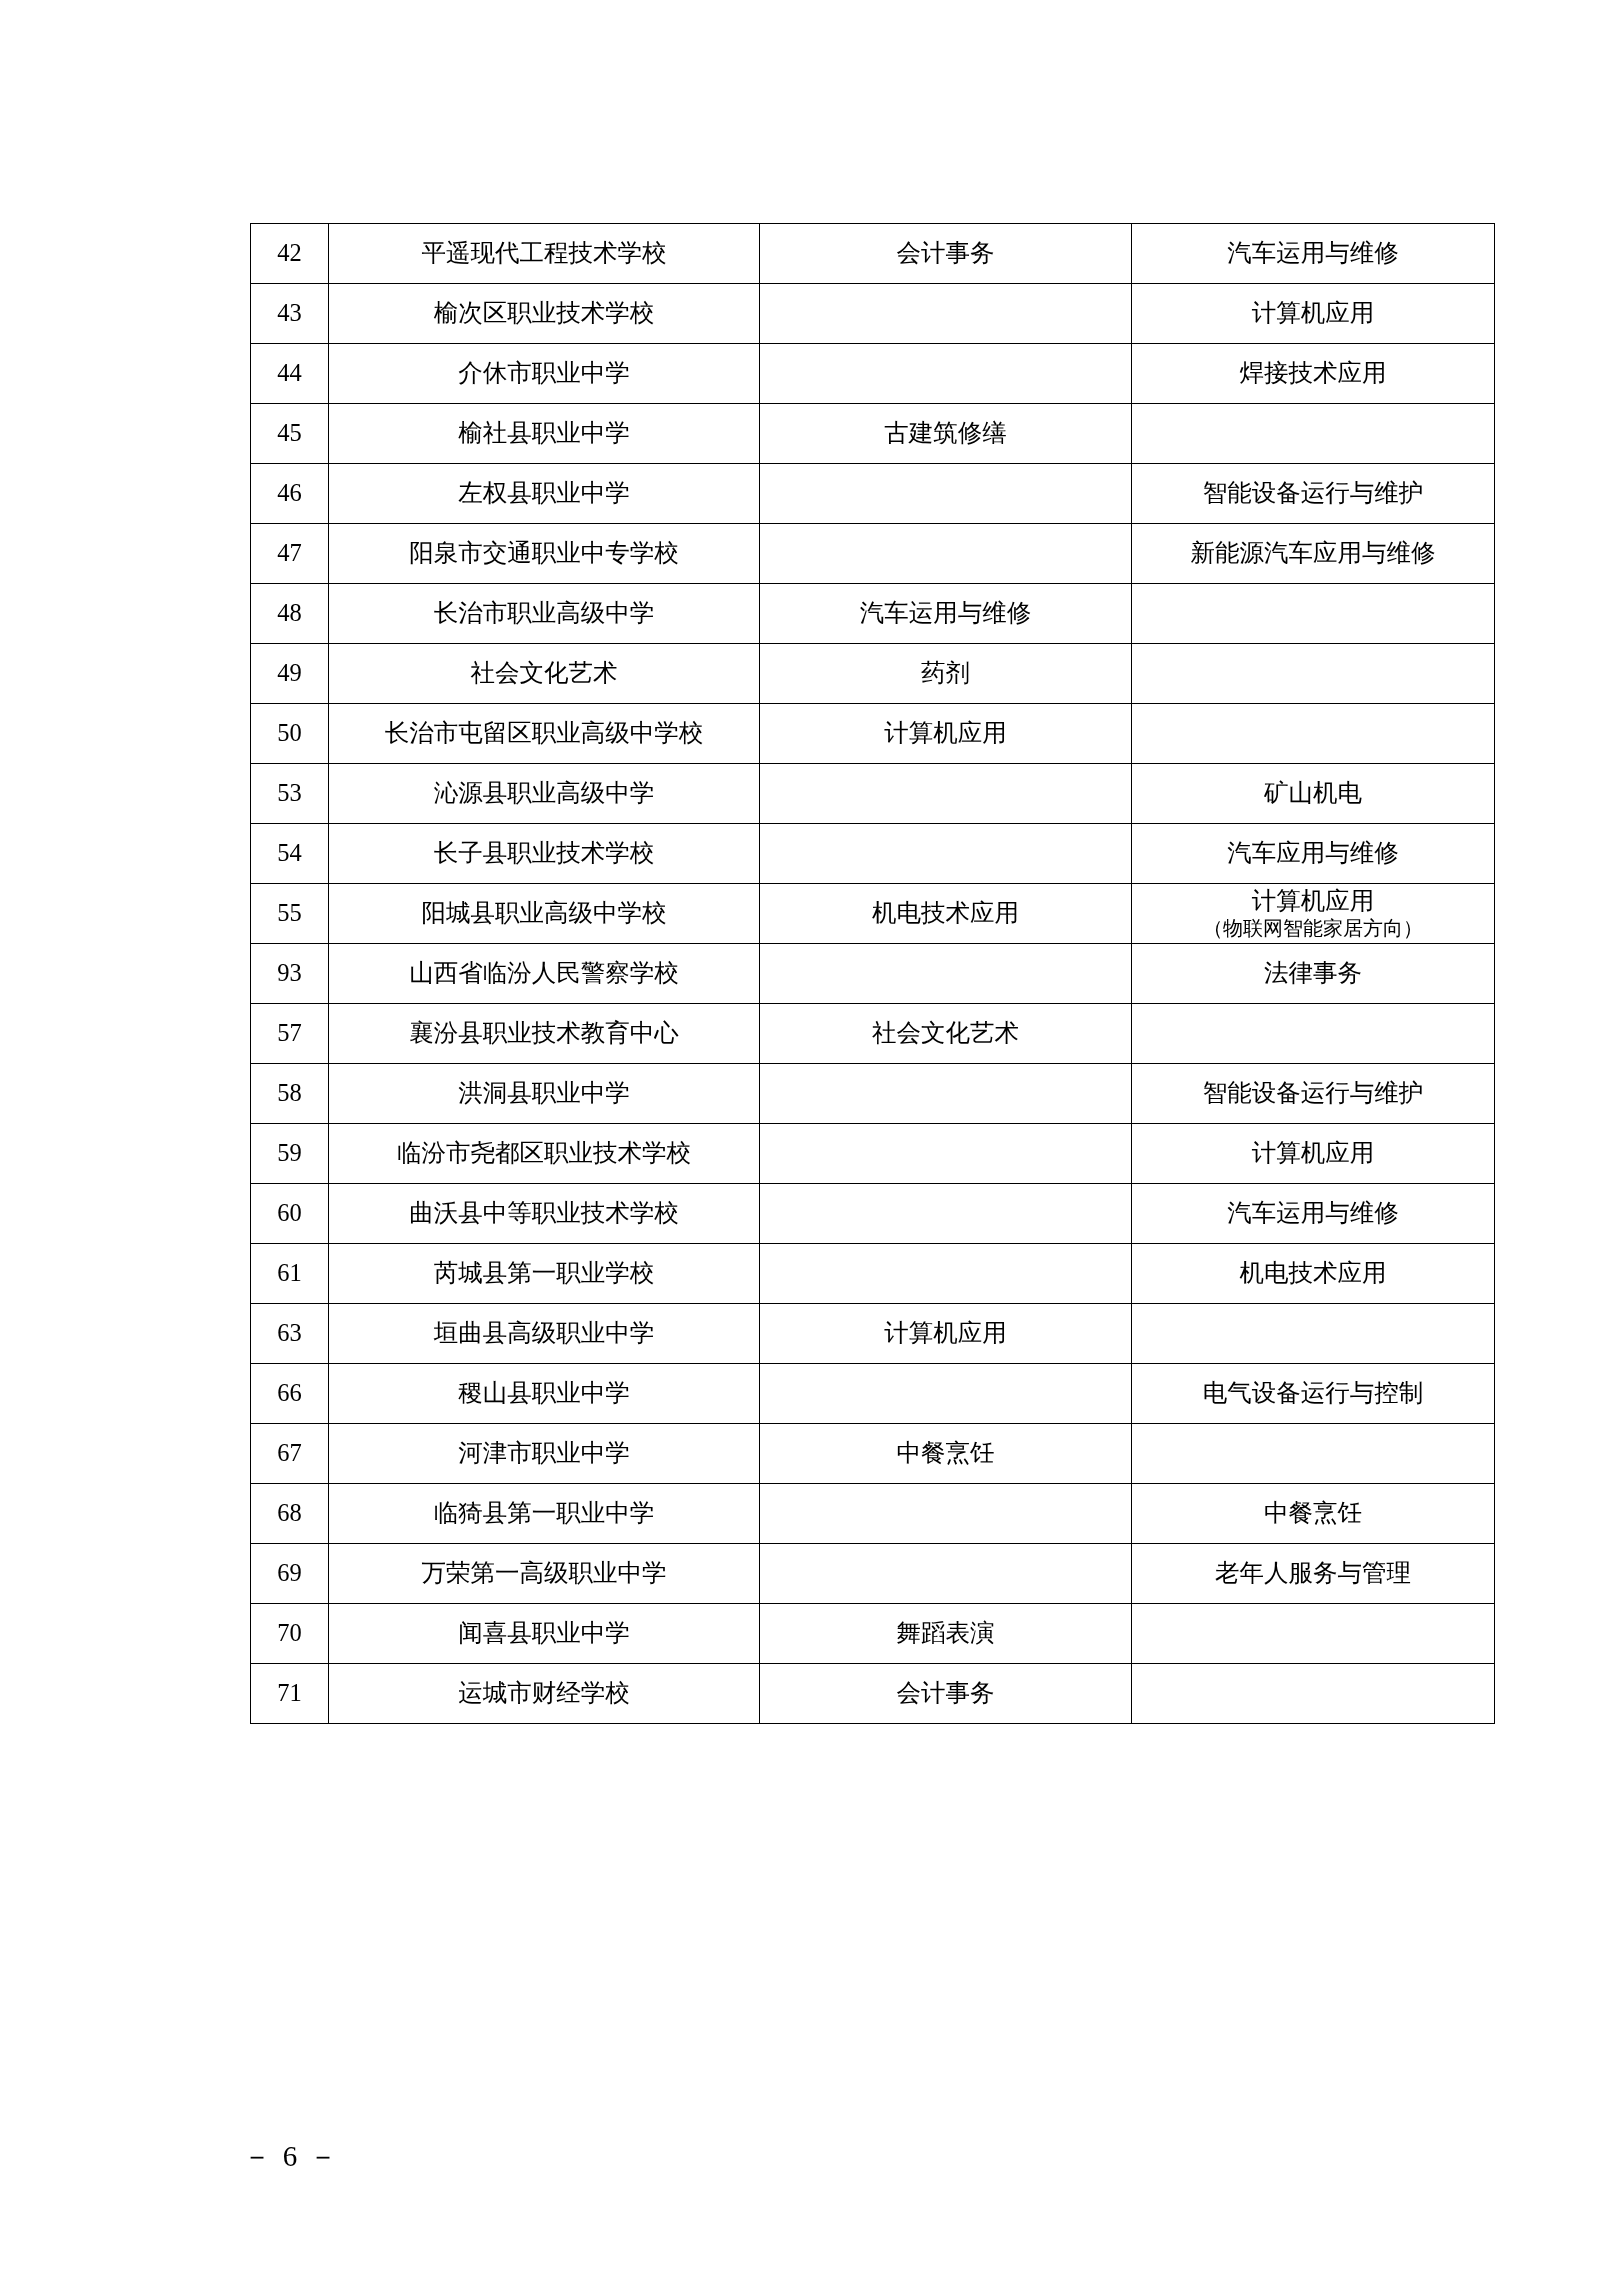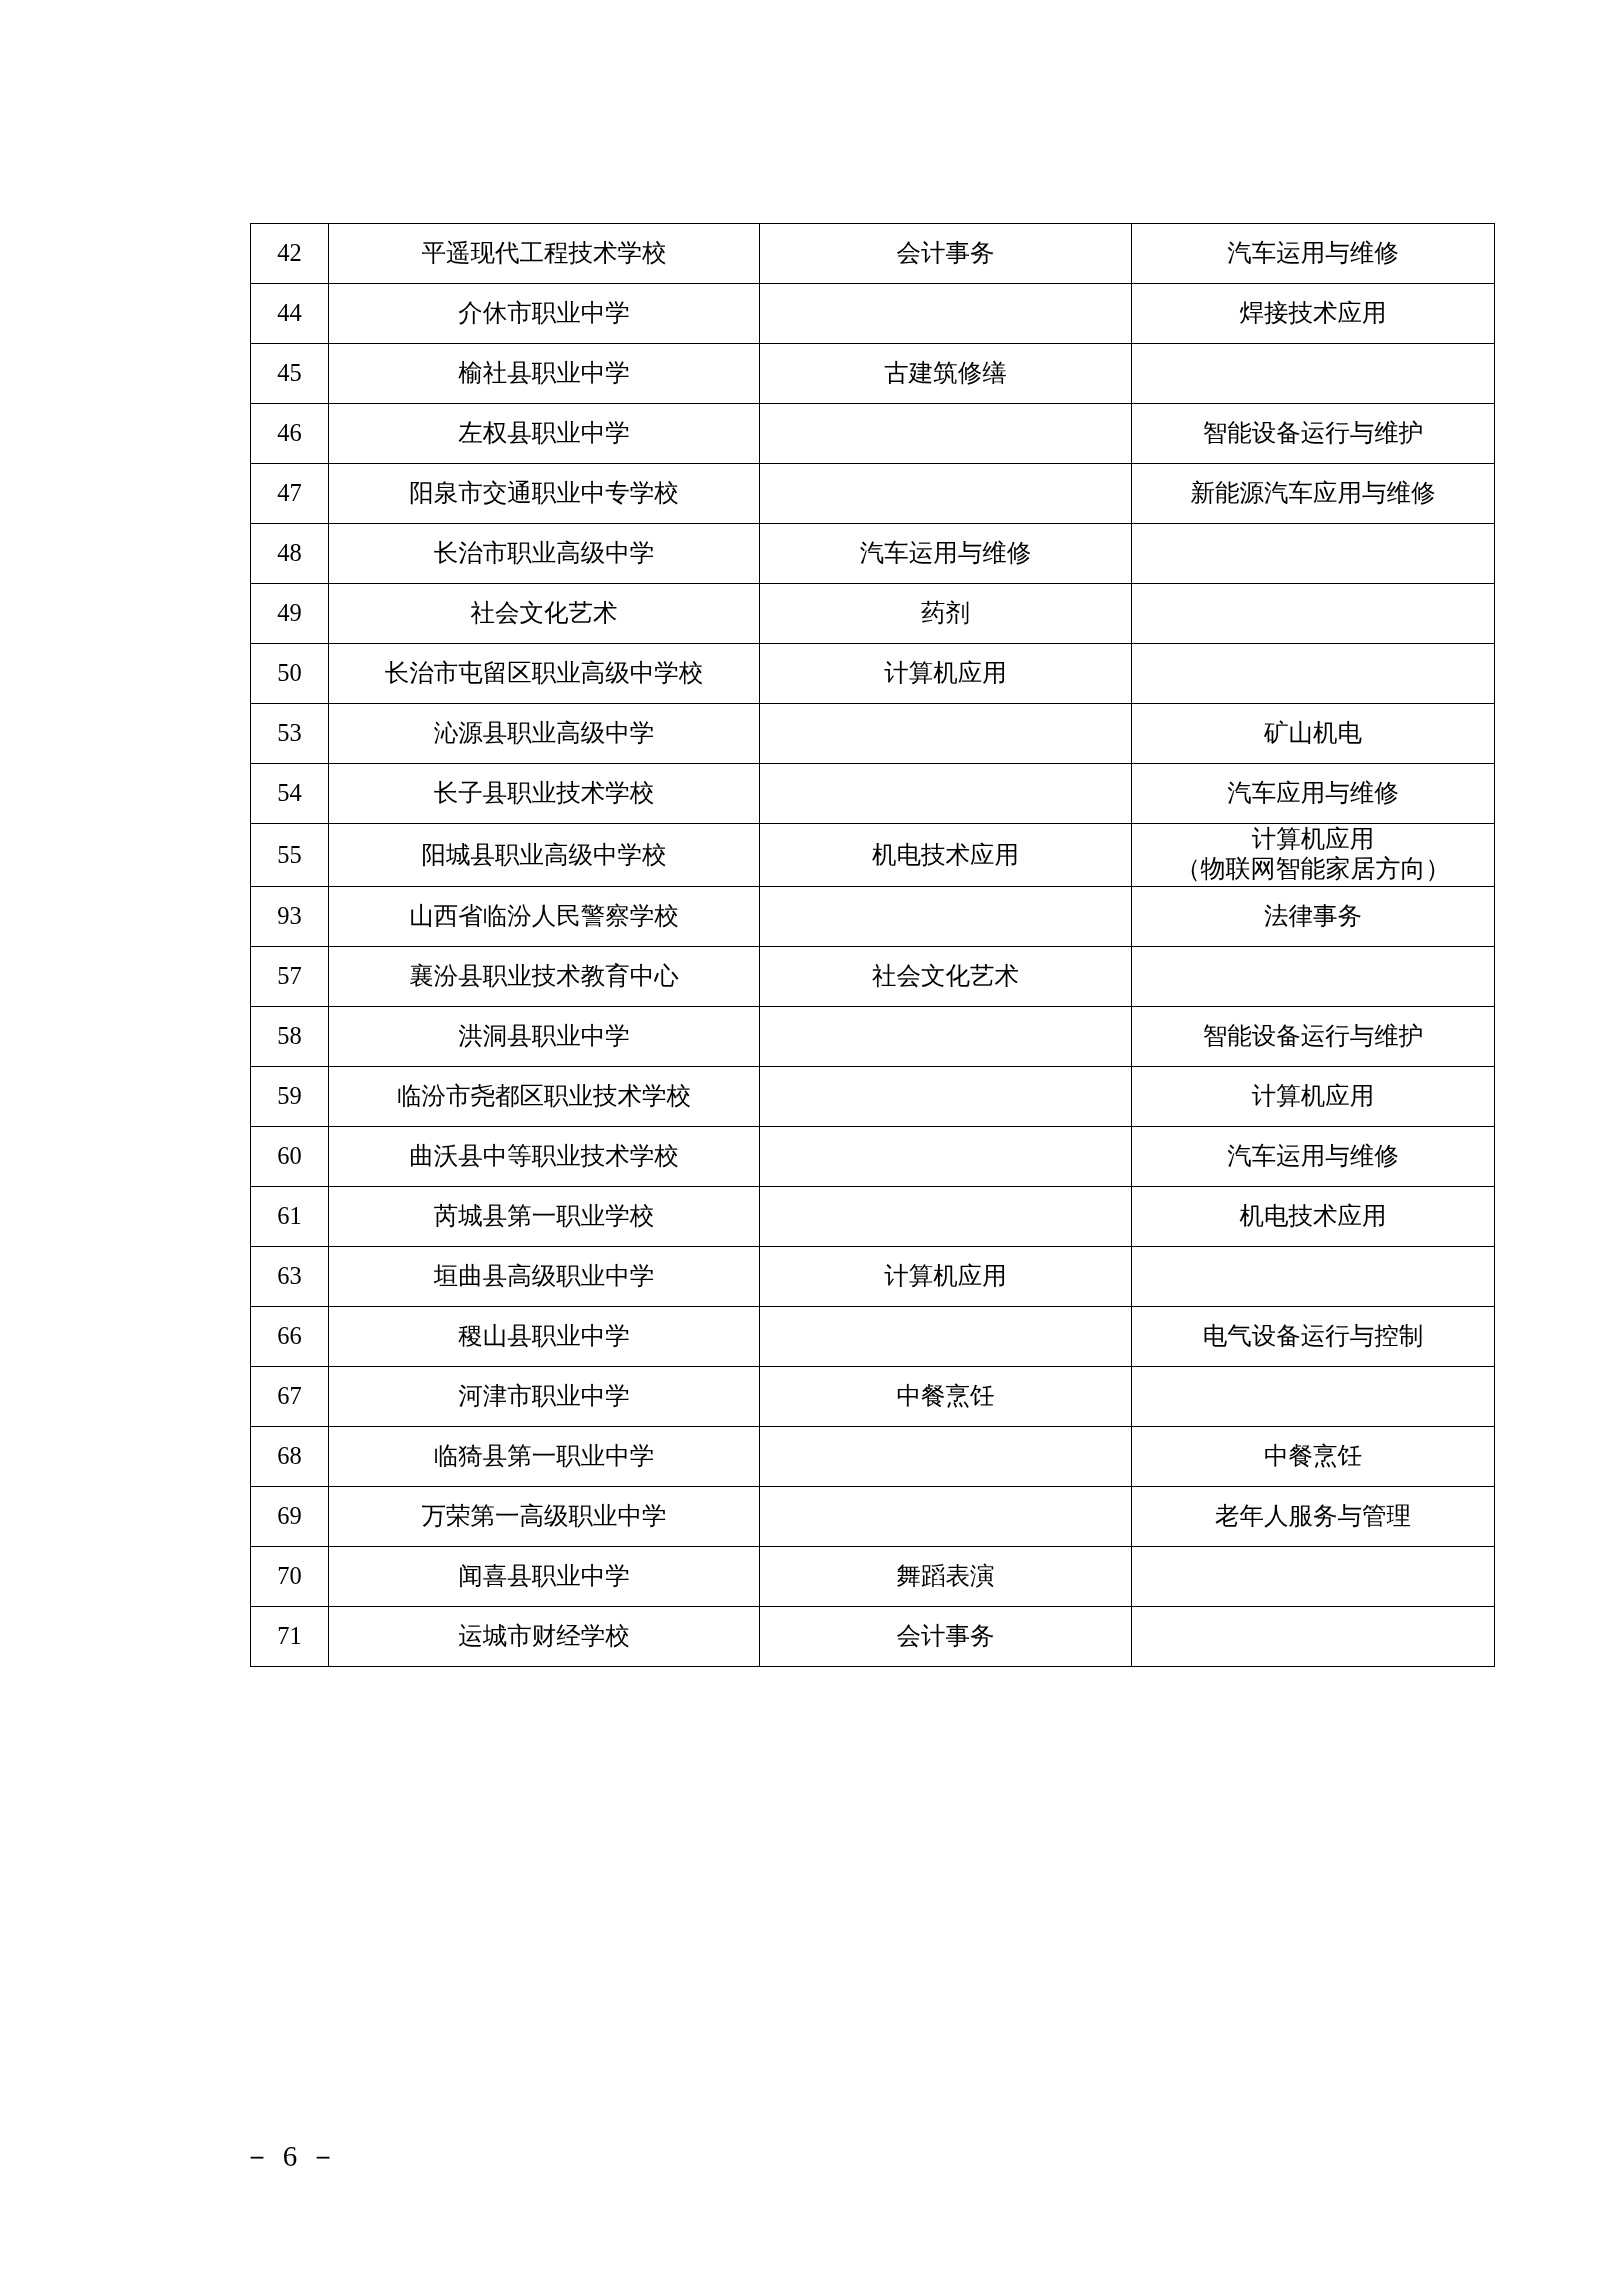--- a/index.html
+++ b/index.html
@@ -42,22 +42,21 @@
   .col-idx { width: 78px; }
   .col-school { width: 431px; }
   .col-major1 { width: 372px; }
   .col-major2 { width: 363px; }
   .cell-two-line {
     font-size: 23.5px;
     line-height: 1.18;
   }
   .cell-two-line .sub {
     display: block;
-    font-size: 25px;
-    font-family: Liberation Mono, monospace;
+    font-size: 20px;
   }
   .page-number {
     position: absolute;
     left: 0;
     top: 2137px;
     width: 100%;
     text-align: center;
     font-size: 29px;
     letter-spacing: 2px;
     font-family: "Liberation Serif", "DejaVu Serif", serif;
@@ -80,20 +79,26 @@
       <col class="col-major2">
     </colgroup>
     <tbody id="table-body">
         <tr>
           <td>42</td>
           <td>平遥现代工程技术学校</td>
           <td>会计事务</td>
           <td>汽车运用与维修</td>
         </tr>
         <tr>
+          <td>43</td>
+          <td>榆次区职业技术学校</td>
+          <td></td>
+          <td>计算机应用</td>
+        </tr>
+        <tr>
           <td>44</td>
           <td>介休市职业中学</td>
           <td></td>
           <td>焊接技术应用</td>
         </tr>
         <tr>
           <td>45</td>
           <td>榆社县职业中学</td>
           <td>古建筑修缮</td>
           <td></td>

